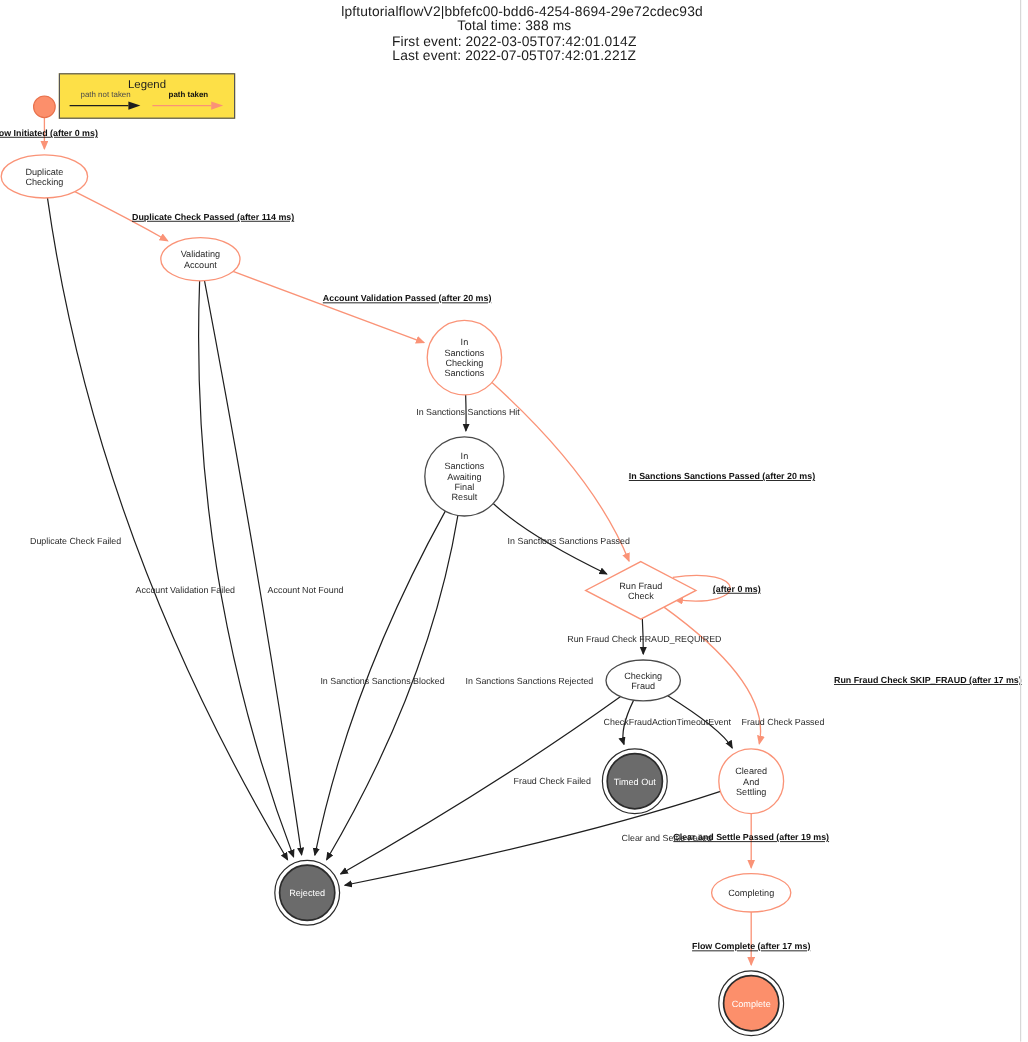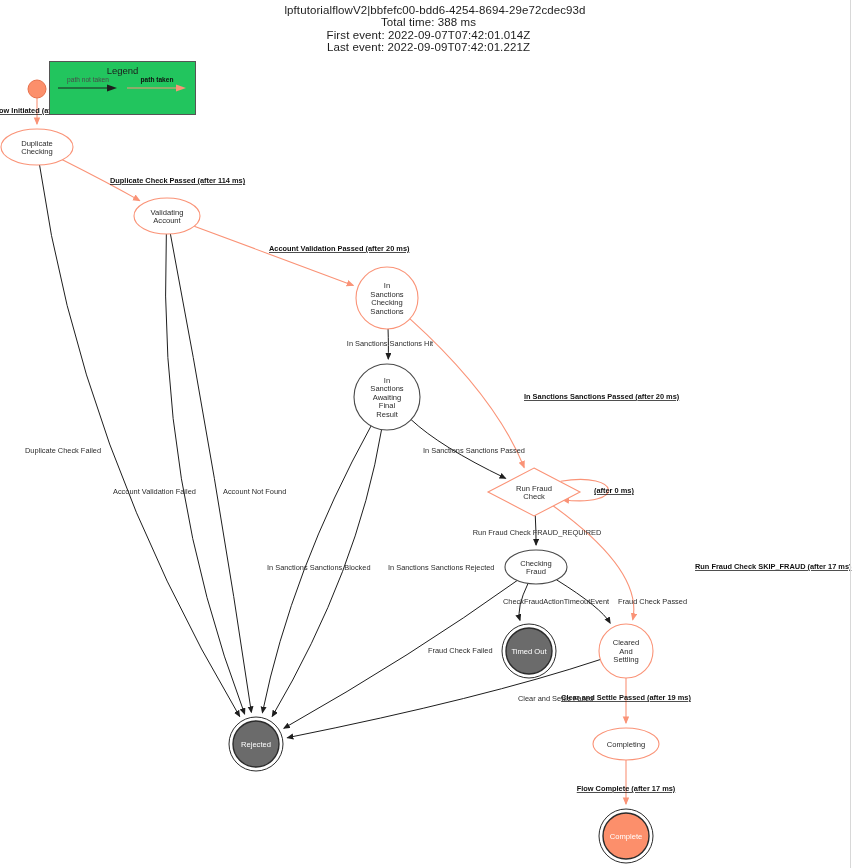--- a/index.html
+++ b/index.html
@@ -65,23 +65,23 @@
     font-weight: bold;
     fill: #111111;
     text-decoration: underline;
   }
   
   .legend-box {
     position: absolute;
     left: 49px;
     top: 61px;
     width: 147px;
-    height: 54px;
+    height: 38px;
     border: 1px solid #555;
-    background: #22c55e;
+    background: #fde047;
     box-sizing: border-box;
   }
   .legend-title {
     text-align: center;
     font-size: 9.5px;
     color: #1c1c1c;
     margin-top: 3px;
     line-height: 11px;
   }
   .legend-row {
@@ -114,22 +114,22 @@
   }
 </style>
 </head>
 <body>
 
 <div id="stage">
 
   <div class="header">
     <div class="hdr-title">lpftutorialflowV2|bbfefc00-bdd6-4254-8694-29e72cdec93d</div>
     <div>Total time: 388 ms</div>
-    <div>First event: 2022-09-07T07:42:01.014Z</div>
-    <div>Last event: 2022-09-09T07:42:01.221Z</div>
+    <div>First event: 2022-03-05T07:42:01.014Z</div>
+    <div>Last event: 2022-07-05T07:42:01.221Z</div>
   </div>
 
   <svg class="graph" id="graph-svg" viewBox="0 0 857 868">
     <defs>
       <marker id="arrow-taken" markerWidth="7" markerHeight="7" refX="6" refY="3" orient="auto" markerUnits="strokeWidth">
         <path d="M0,0 L7,3 L0,6 z" fill="#fa9377"></path>
       </marker>
       <marker id="arrow-not" markerWidth="7" markerHeight="7" refX="6" refY="3" orient="auto" markerUnits="strokeWidth">
         <path d="M0,0 L7,3 L0,6 z" fill="#1e1e1e"></path>
       </marker>

